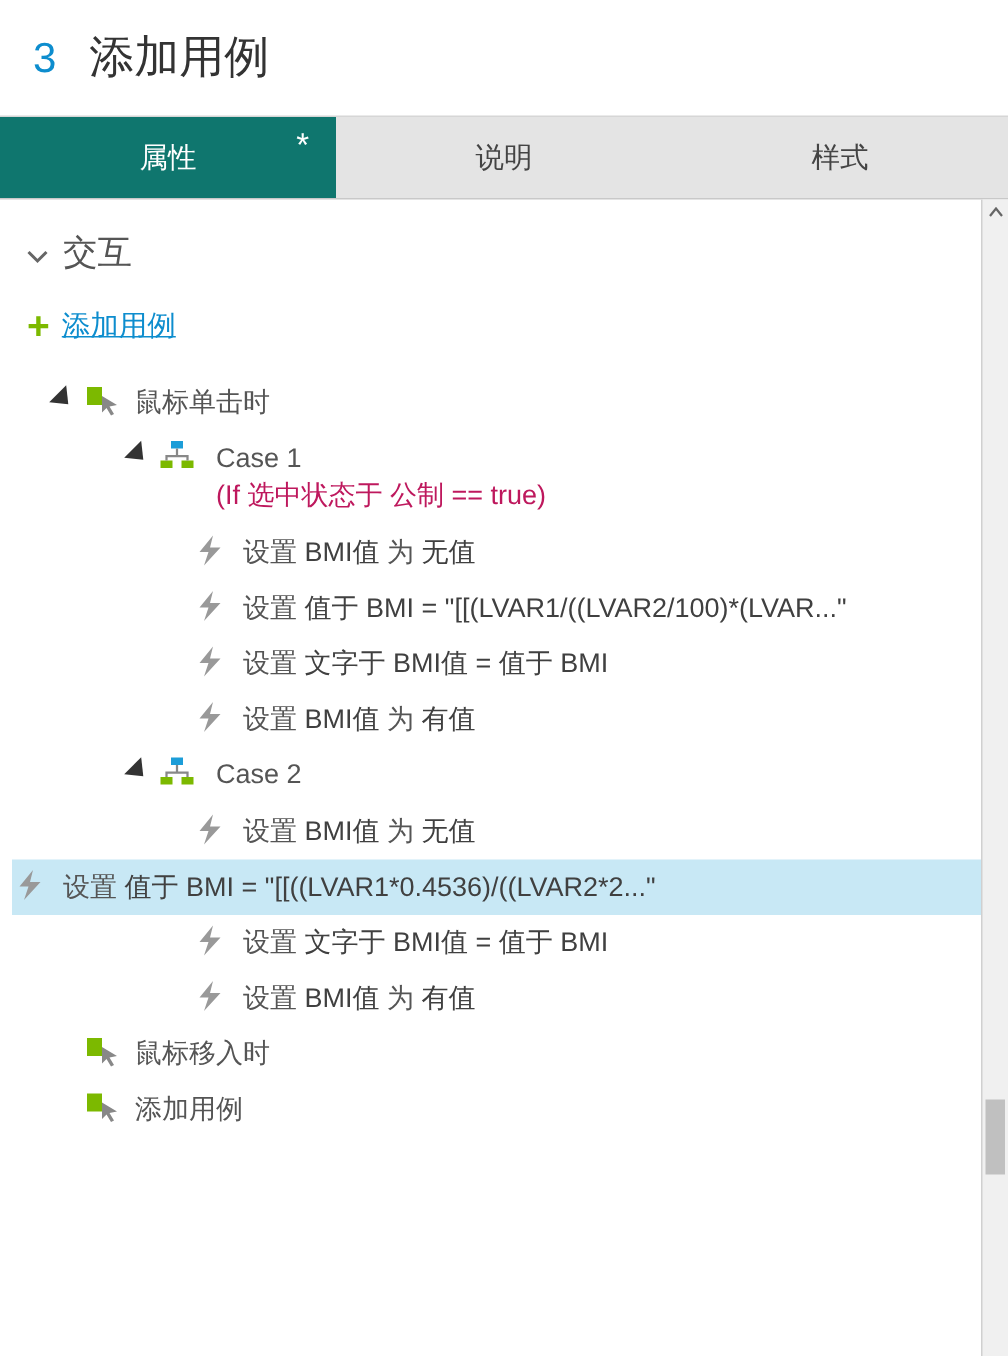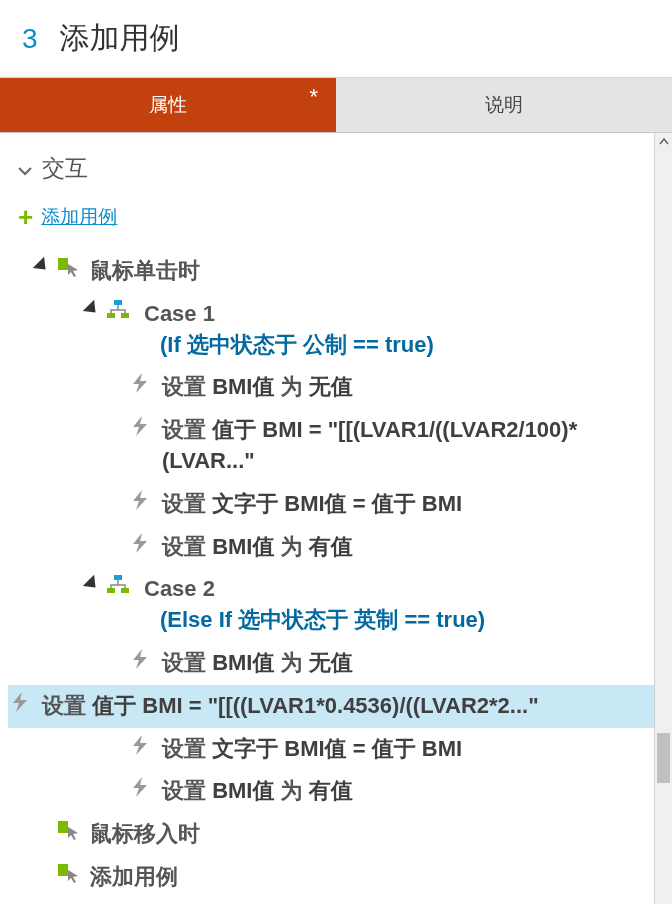--- a/index.html
+++ b/index.html
@@ -4,53 +4,53 @@
   <style>
     * { margin: 0; padding: 0; box-sizing: border-box; font-family: Arial, "Microsoft YaHei", sans-serif; }
     body { width: 672px; height: 904px; background: #fff; overflow: hidden; }
 
     .header { display: flex; align-items: center; padding: 18px 22px; border-bottom: 1px solid #d6d6d6; }
     .header-num { color: #0d8dce; font-size: 28px; margin-right: 22px; }
     .header-title { font-size: 30px; color: #333; }
 
     .tabs { display: flex; border-bottom: 1px solid #c8c8c8; }
     .tab { flex: 1; text-align: center; padding: 14px 0; font-size: 19px; background: #e4e4e4; cursor: pointer; position: relative; color: #444; }
-    .tab.active { background: #c2410c; color: #fff; }
+    .tab.active { background: #0f766e; color: #fff; }
     .tab .modified { position: absolute; right: 18px; top: 8px; color: #fff; font-size: 22px; line-height: 1; }
 
     .content-wrap { display: flex; height: calc(904px - 70px - 50px); }
     .content { flex: 1; padding: 14px 0 10px 0; overflow-y: auto; }
     .scrollbar { width: 18px; background: #f0f0f0; border-left: 1px solid #d0d0d0; position: relative; }
     .scroll-thumb { position: absolute; left: 2px; right: 2px; top: 600px; height: 50px; background: #c0c0c0; }
     .scroll-arrow { position: absolute; width: 14px; height: 14px; left: 2px; }
     .scroll-arrow.up { top: 2px; }
     .scroll-arrow.down { bottom: 2px; }
 
     .section-header { display: flex; align-items: center; padding: 6px 18px; font-size: 23px; color: #555; cursor: pointer; }
     .chev { display: inline-block; margin-right: 10px; }
 
     .add-link { display: flex; align-items: center; padding: 14px 18px 10px 18px; cursor: pointer; }
     .plus-icon { color: #7cb900; font-size: 26px; font-weight: bold; margin-right: 8px; line-height: 1; }
     .add-text { color: #0d8dce; font-size: 19px; text-decoration: underline; }
 
-    .tree { padding: 10px 0 0 8px; font-size: 22px; line-height: 1.4; font-weight: bold; }
+    .tree { padding: 10px 0 0 8px; font-size: 18px; line-height: 1.4; }
     .node { padding: 6px 0; }
     .row { display: flex; align-items: flex-start; }
     .indent1 { padding-left: 26px; }
     .indent2 { padding-left: 76px; }
     .indent3 { padding-left: 120px; }
     .indent3 .row, .indent2 .row, .indent1 .row { flex-wrap: wrap; }
 
     .tri { width: 0; height: 0; border-style: solid; display: inline-block; margin-right: 6px; margin-top: 5px; flex-shrink: 0; }
     .tri.open { border-width: 10px 8px 0 8px; border-color: #333 transparent transparent transparent; transform: rotate(-45deg); }
 
     .icon-box { width: 24px; height: 22px; margin-right: 10px; flex-shrink: 0; position: relative; display: inline-block; }
 
     .case-text { color: #555; }
-    .case-cond { display: block; margin-left: 16px; color: #0369a1; }
+    .case-cond { display: block; margin-left: 0; color: #be185d; }
     .action-text { color: #555; }
     .green { color: #404040; }
     .highlight { background: #c8e8f5; }
     .highlight-inner { padding: 6px 0; }
 
     .text-block { flex: 1; }
     .case-block { padding-left: 4px; }
   </style>
 </head>
 <body>
@@ -59,20 +59,21 @@
   <span class="header-num">3</span>
   <span class="header-title">添加用例</span>
 </div>
 
 <div class="tabs">
   <div class="tab active">
     <span>属性</span>
     <span class="modified">*</span>
   </div>
   <div class="tab"><span>说明</span></div>
+  <div class="tab"><span>样式</span></div>
 </div>
 
 <div class="content-wrap">
   <div class="content">
     <div class="section-header">
       <span class="chev">
         <svg width="14" height="10" viewBox="0 0 14 10">
             <path d="M1 2 L7 8 L13 2" stroke="#666" stroke-width="2" fill="none"></path>
           </svg>
       </span>
@@ -159,21 +160,20 @@
           <span class="icon-box">
             <svg viewBox="0 0 24 22">
                 <rect x="8" y="1" width="8" height="5" fill="#1c9dd8"></rect>
                 <rect x="1" y="14" width="8" height="5" fill="#7cb900"></rect>
                 <rect x="15" y="14" width="8" height="5" fill="#7cb900"></rect>
                 <path d="M12 6 L12 11 M12 11 L5 11 L5 14 M12 11 L19 11 L19 14" stroke="#888" stroke-width="1.5" fill="none"></path>
               </svg>
           </span>
           <span class="text-block case-block">
             <span class="case-text">Case 2</span>
-            <span class="case-cond">(Else If 选中状态于 英制 == true)</span>
           </span>
         </div>
       </div>
 
       <div class="node indent3">
           <div class="row">
         <span class="icon-box"><svg viewBox="0 0 24 22">
                 <path d="M14 1 L5 12 L11 12 L8 21 L19 9 L12 9 Z" fill="#999"></path>
               </svg></span>
         <span class="text-block"><span class="action-text">设置 </span><span class="green">BMI值</span><span class="action-text"> 为 </span><span class="green">无值</span></span>

